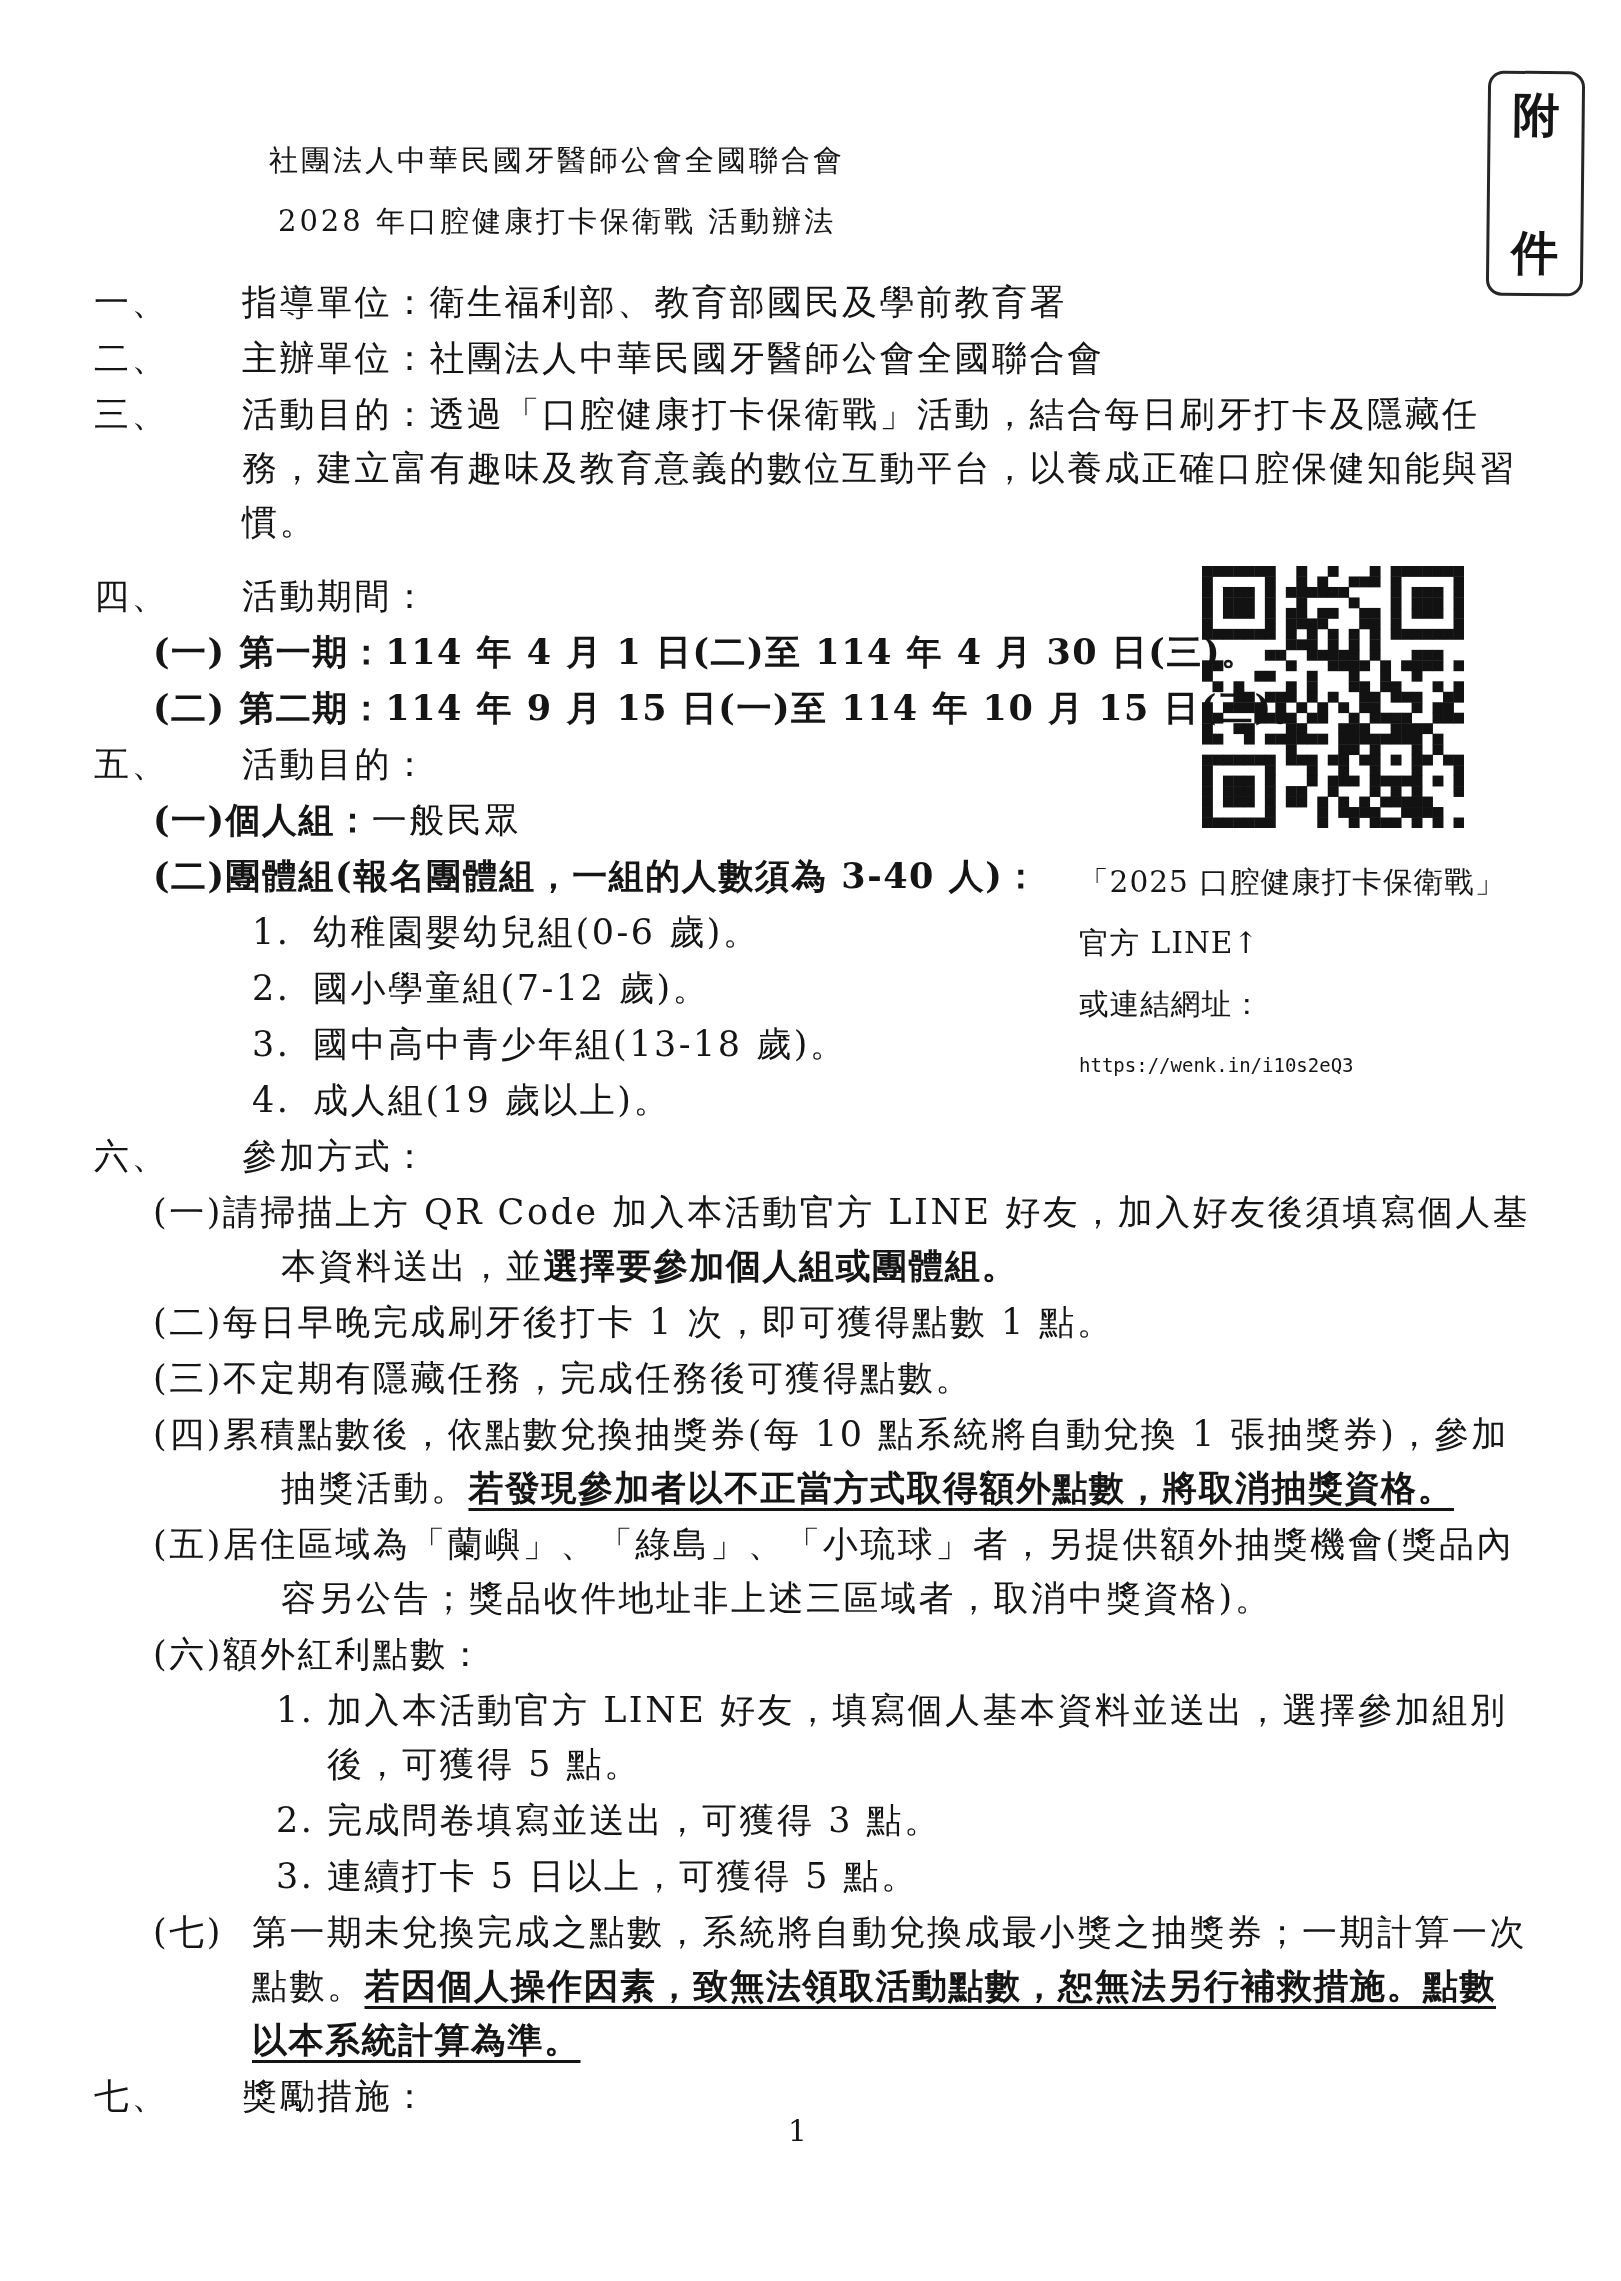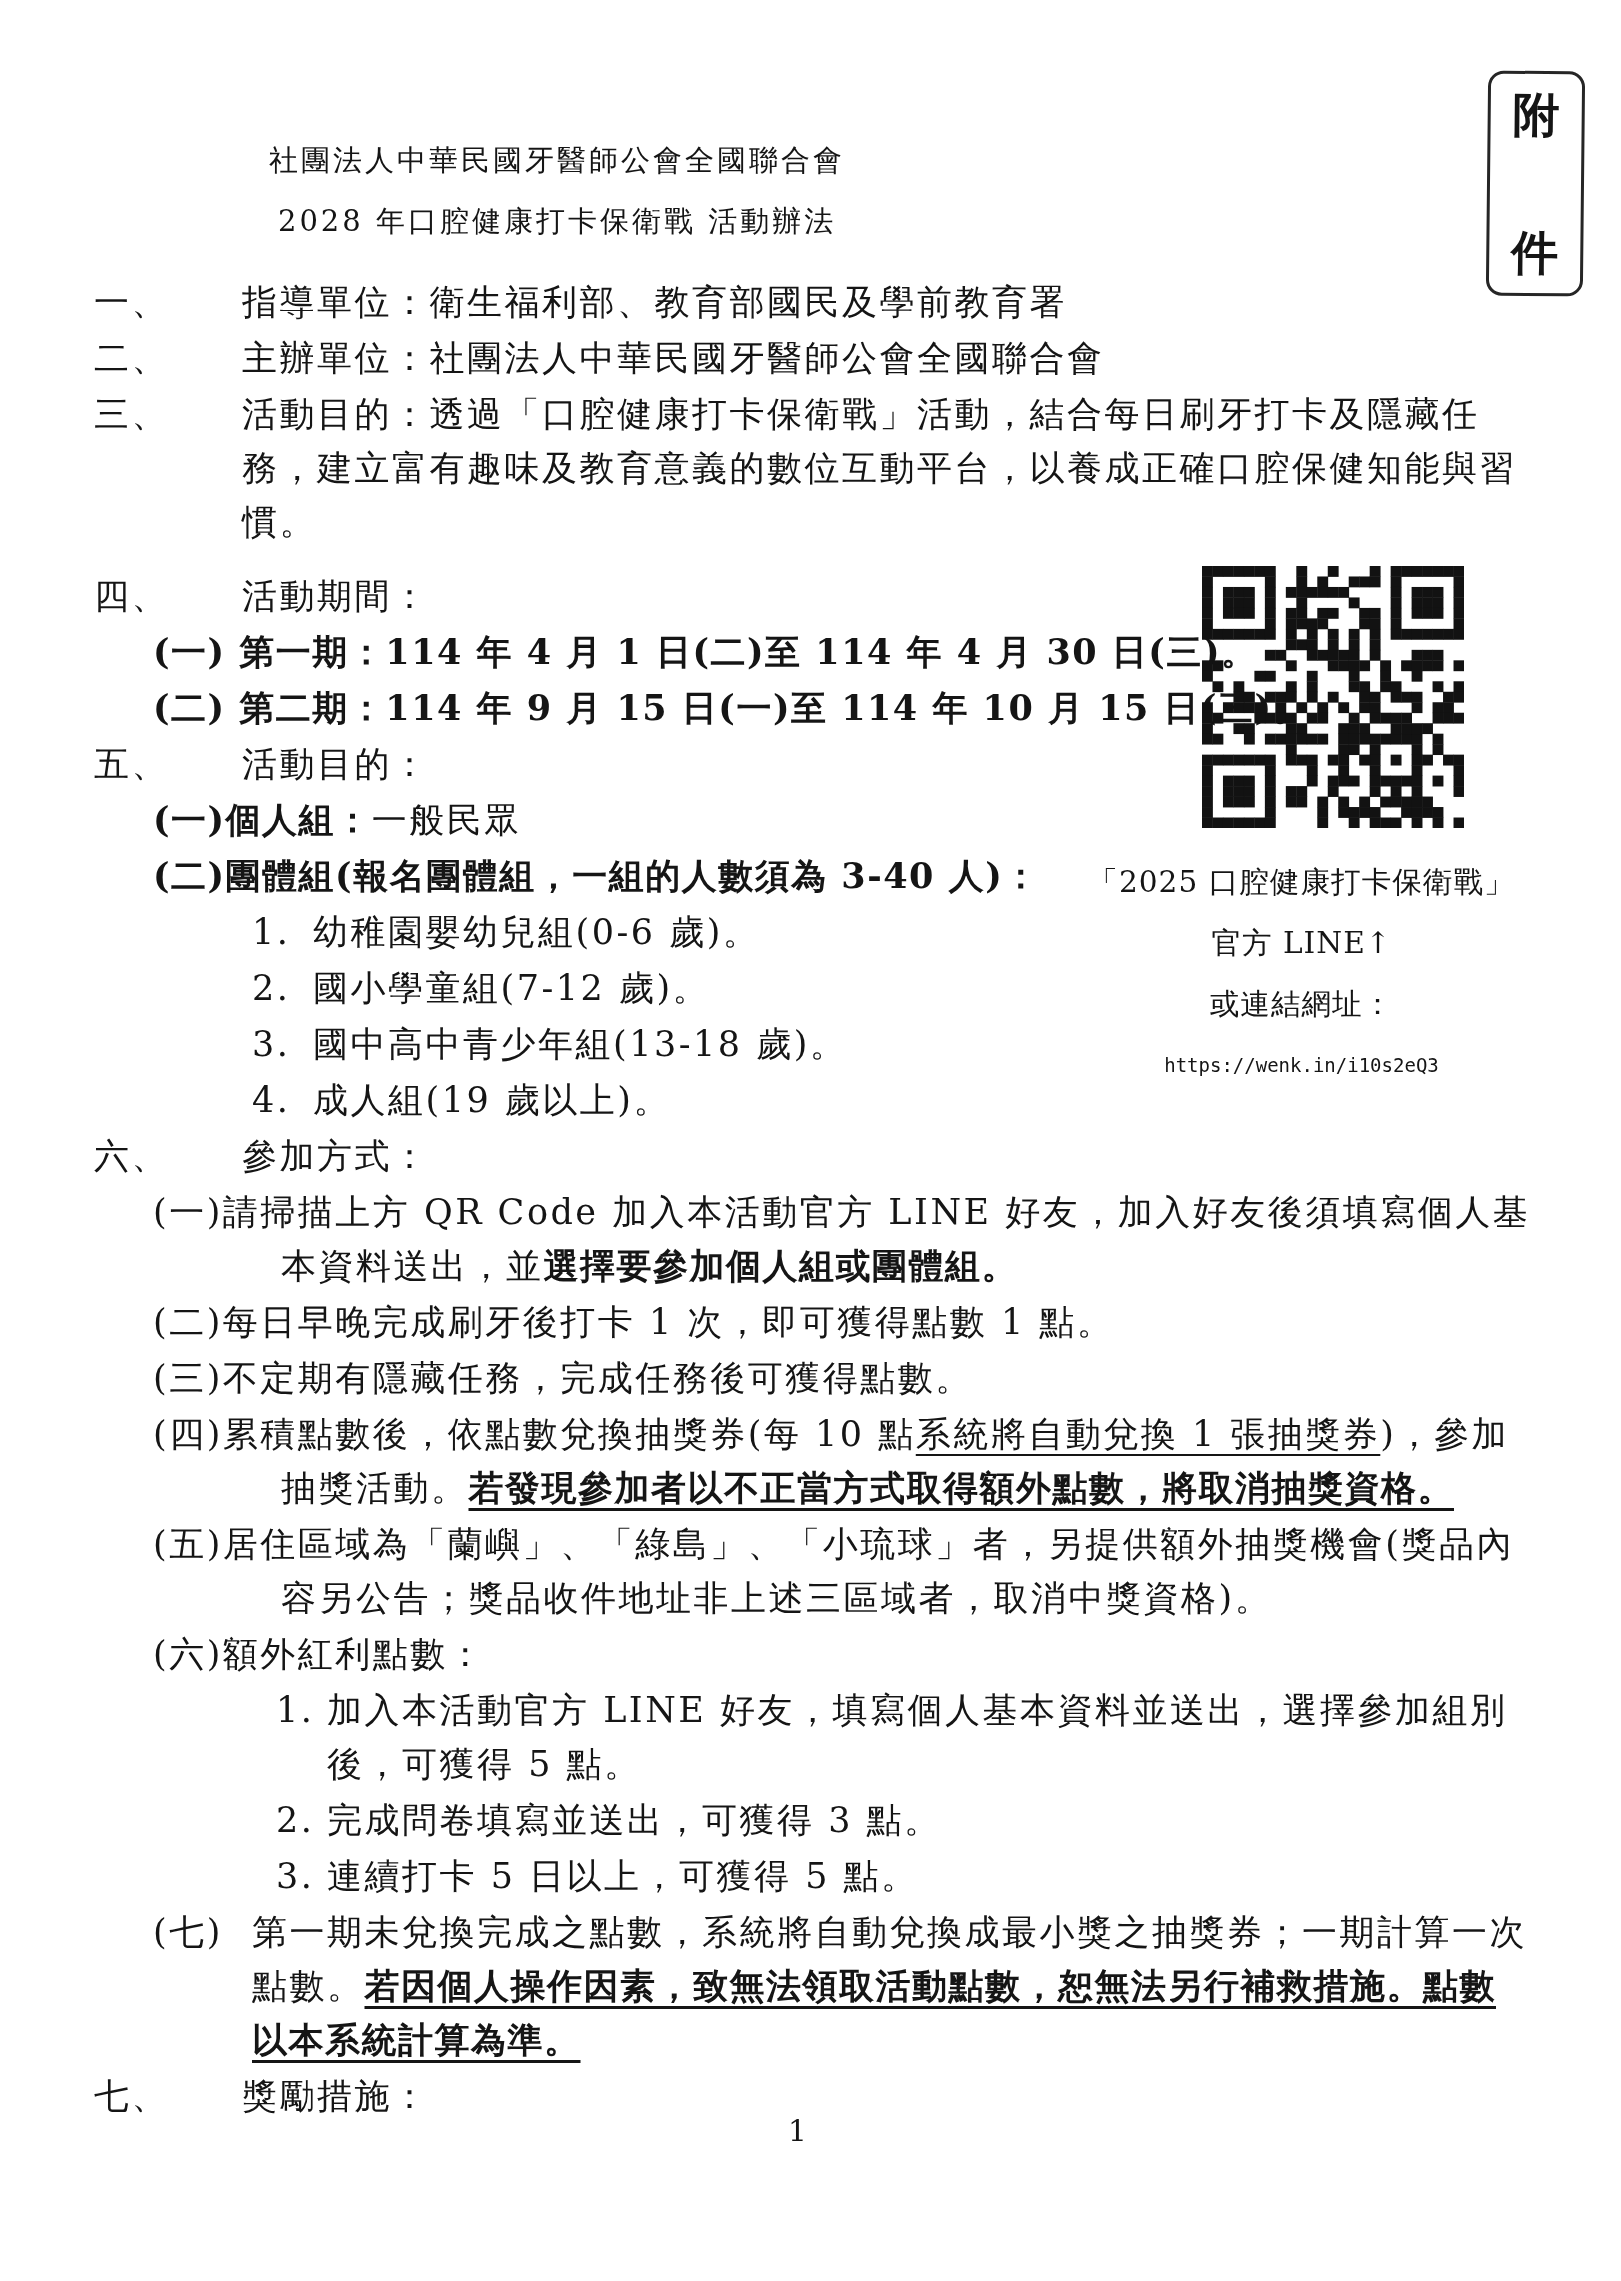--- a/index.html
+++ b/index.html
@@ -15,29 +15,29 @@
   .li0 { display:flex; margin-bottom:2px; }
   .li0 > .num { width:148px; flex-shrink:0; }
   .li1 { margin-left:59px; padding-left:128px; text-indent:-128px; margin-bottom:2px; }
   .li2 { display:flex; margin-left:158px; margin-bottom:2px; }
   .li2 > .num { width:61px; flex-shrink:0; }
   .li2b { display:flex; margin-left:182px; margin-bottom:2px; }
   .li2b > .num { width:51px; flex-shrink:0; }
   .li7 { display:flex; margin-left:59px; margin-bottom:2px; }
   .li7 > .num { width:99px; flex-shrink:0; }
   .b  { font-weight:bold; letter-spacing:1.5px; }
-  .u  { text-decoration:underline; text-underline-offset:7.9px; text-decoration-thickness:2px;margin-top:36px; }
+  .u  { text-underline-offset:7.9px; text-decoration-thickness:2px;margin-top:36px; }
   .bu { font-weight:bold; letter-spacing:1.5px; text-decoration:underline;
         text-underline-offset:7.9px; text-decoration-thickness:2.5px; }
   .mt20 { margin-top:19.7px; }
   .stamp { position:absolute; top:71px; right:37px; width:97px; height:225px;
     border:3.9px solid #262626; border-radius:15.8px; display:flex; flex-direction:column;
     justify-content:space-between; align-items:center; padding:9.9px 0 7.9px;
     font-size:47px; font-weight:bold; transform:rotate(0.6deg); }
-  .qr-panel { position:absolute; left:1079px; top:566px; width:445px; text-align:center;
+  .qr-panel { position:absolute; left:1079px; top:566px; width:445px; 
     font-size:29.6px; line-height:61px; letter-spacing:1px; }
   .qr-code { display:block; width:262px; height:262px; margin:0 0 23.6px 123px; }
   .qr-url { font-family:"DejaVu Sans Mono","Liberation Mono",monospace; font-size:19px; letter-spacing:0; }
   .page-num { position:absolute; left:788px; top:2114px; font-size:29.6px; }
 </style>
 </head>
 <body>
 
 <div class="page">
 

